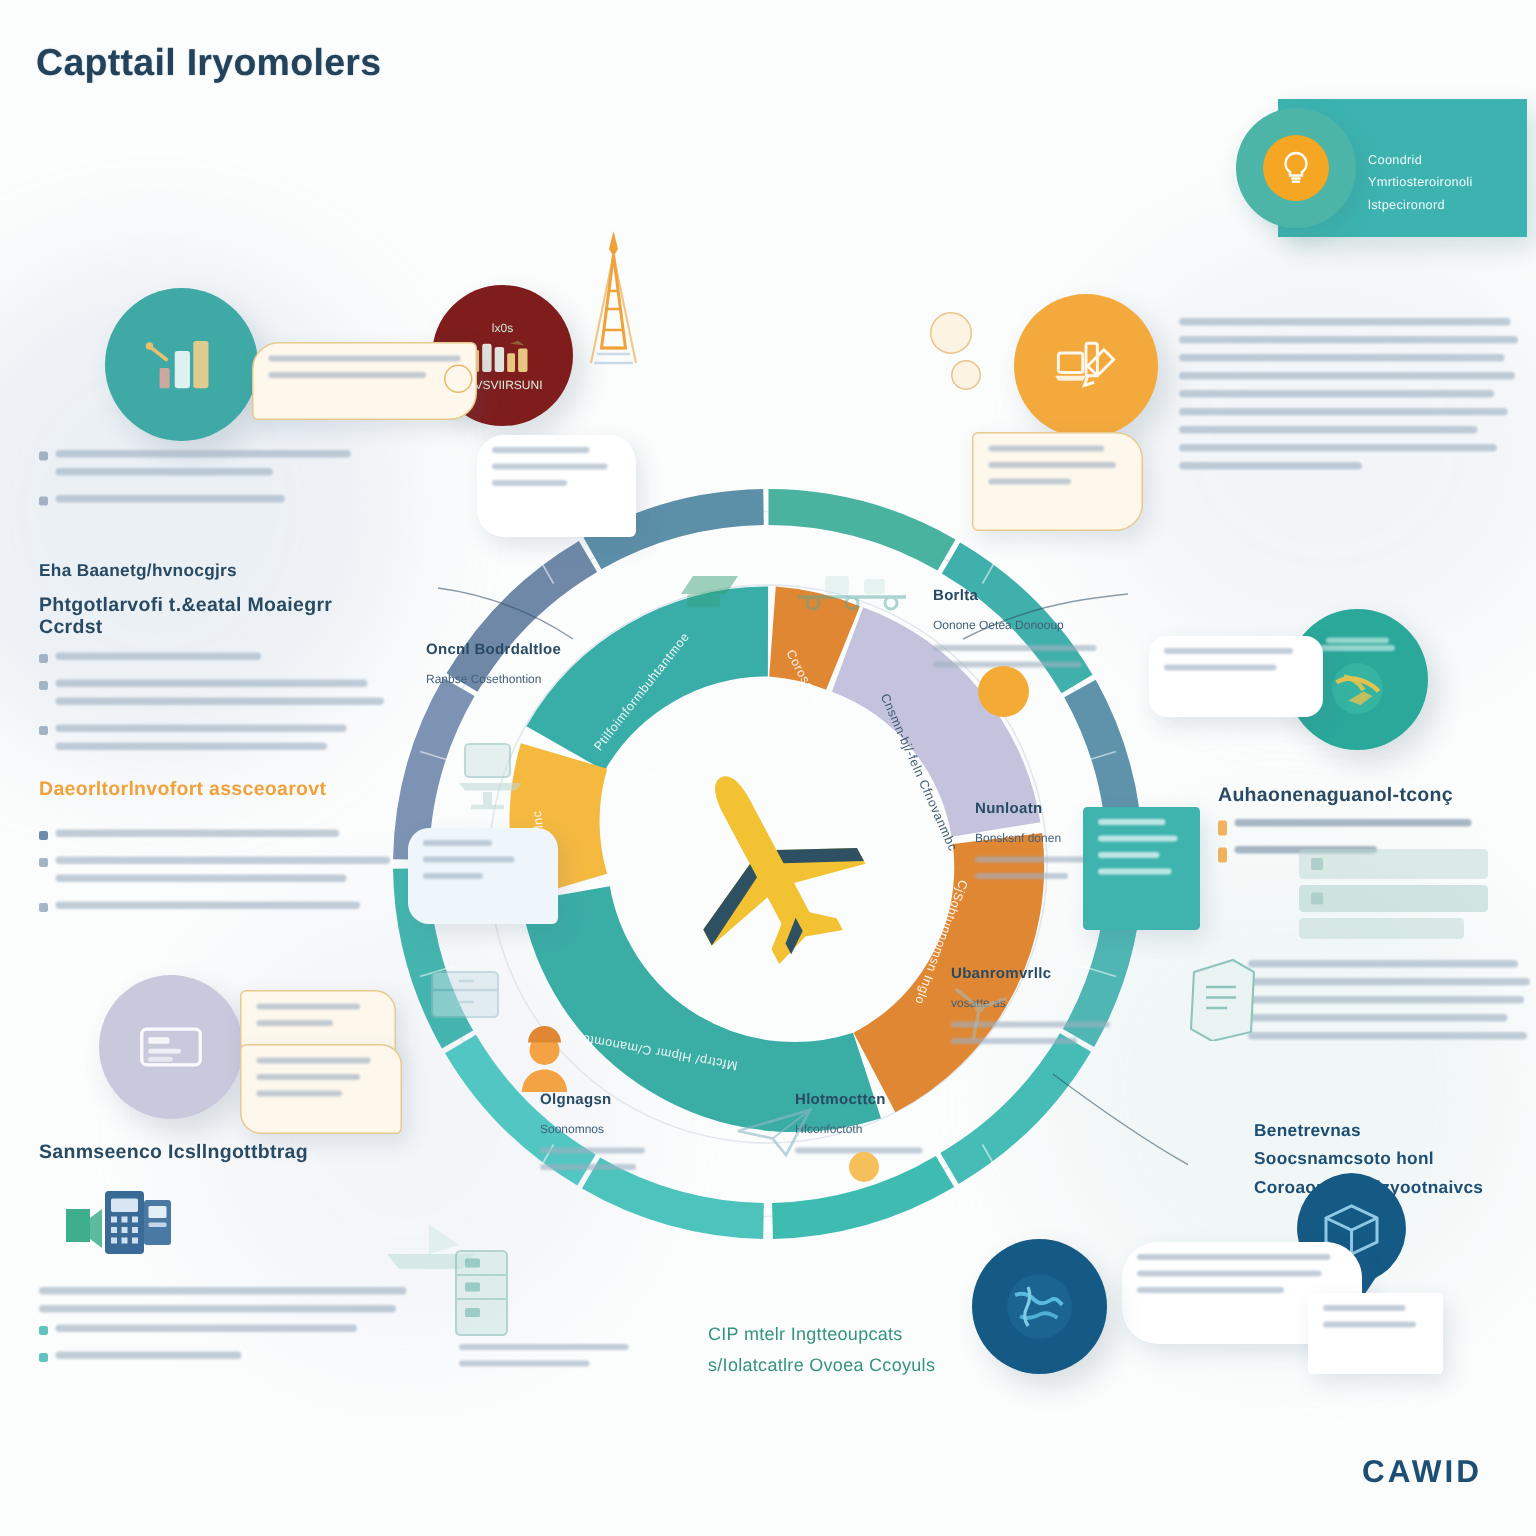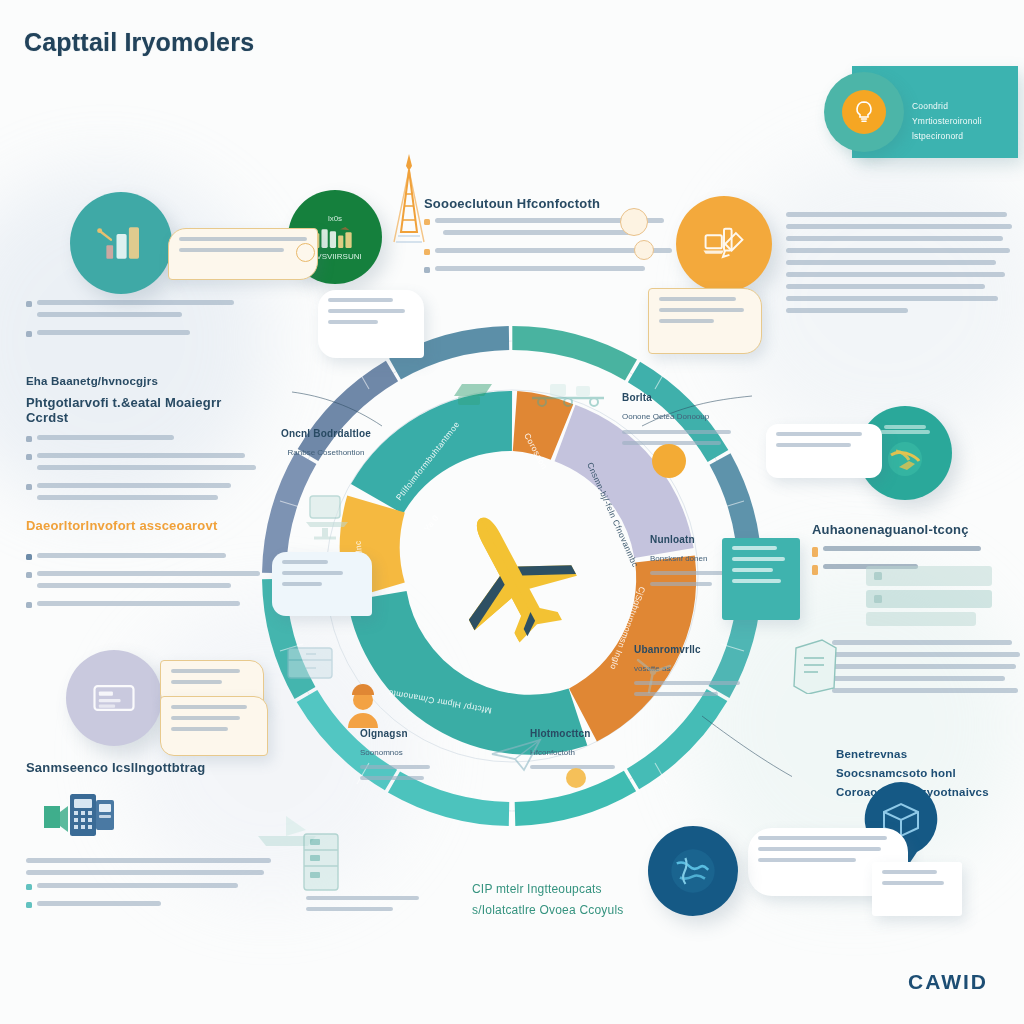--- a/index.html
+++ b/index.html
@@ -117,21 +117,21 @@
   <div class="abs icirc" style="left:70px;top:192px;width:102px;height:102px;background:#3fa9a6;">
     <svg viewBox="0 0 48 48" width="54" height="54">
       <rect x="20" y="16" width="9" height="22" rx="1.5" fill="#fff" opacity=".9"></rect>
       <rect x="31" y="10" width="9" height="28" rx="1.5" fill="#f7d08a" opacity=".95"></rect>
       <rect x="11" y="26" width="6" height="12" rx="1" fill="#e9a7a0" opacity=".9"></rect>
       <path d="M6 14l9 7" stroke="#f5c26b" stroke-width="2.2" stroke-linecap="round"></path>
       <circle cx="5" cy="13" r="2.2" fill="#f5c26b"></circle>
     </svg>
   </div>
 
-  <div class="abs icirc" style="left:288px;top:190px;width:94px;height:94px;background:#15803d;flex-direction:column;gap:2px;">
+  <div class="abs icirc" style="left:288px;top:190px;width:94px;height:94px;background:#7f1d1d;flex-direction:column;gap:2px;">
     <span style="font-size:8px;color:#cfeadc;filter:blur(.4px);">lx0s</span>
     <svg viewBox="0 0 48 24" width="50" height="25">
       <rect x="4" y="8" width="5" height="14" rx="1" fill="#f0d58a"></rect>
       <rect x="11" y="4" width="6" height="18" rx="1.4" fill="#eaf5ee"></rect>
       <rect x="19" y="6" width="6" height="16" rx="1.4" fill="#eaf5ee"></rect>
       <rect x="27" y="10" width="5" height="12" rx="1" fill="#f0d58a"></rect>
       <rect x="34" y="7" width="6" height="15" rx="1.2" fill="#f0d58a"></rect>
       <path d="M29 4l5-2 4 3" fill="#8d6a3a"></path>
     </svg>
     <span style="font-size:8px;color:#d8f0e4;filter:blur(.45px);">OlVSVIIRSUNI</span>
@@ -156,42 +156,20 @@
       <path d="M25 30l-2 6 6-2" fill="none" stroke="#fff" stroke-width="1.8"></path>
     </svg>
   </div>
 
   <div class="abs bub cream" style="left:168px;top:228px;width:128px;height:34px;border-radius:18px 4px 18px 4px;">
     <span class="pt sm" style="width:100%"></span>
     <span class="pt sm" style="width:82%"></span>
   </div>
   <div class="abs" style="left:296px;top:243px;width:17px;height:17px;border-radius:50%;border:1.6px solid #e9b96b;"></div>
 
-  <div class="abs" style="left:424px;top:196px;width:250px;">
-    <div class="hd lg">Soooeclutoun Hfconfoctoth</div>
-    <div class="bullet">
-      <span class="dot or"></span>
-      <span class="ln">
-          <span class="pt" style="width:96%"></span>
-          <span class="pt" style="width:80%;margin-left:8px;"></span>
-        </span>
-    </div>
-    <div class="bullet">
-      <span class="dot or"></span>
-      <span class="ln">
-          <span class="pt" style="width:99%"></span>
-        </span>
-    </div>
-    <div class="bullet">
-      <span class="dot"></span>
-      <span class="ln">
-          <span class="pt" style="width:88%"></span>
-        </span>
-    </div>
-  </div>
 
   <div class="abs" style="left:620px;top:208px;width:26px;height:26px;border-radius:50%;background:#fdf3e2;border:1.4px solid #e9c18a;"></div>
   <div class="abs" style="left:634px;top:240px;width:18px;height:18px;border-radius:50%;background:#fdf3e2;border:1.4px solid #e9c18a;"></div>
 
   <div class="abs" style="left:26px;top:300px;width:212px;">
     <div class="bullet">
       <span class="dot"></span>
       <span class="ln">
           <span class="pt" style="width:98%"></span>
           <span class="pt" style="width:72%"></span>
@@ -457,21 +435,21 @@
         <text class="ringtxt" transform="translate(133,286) rotate(-96)">lpcarmtlnc</text>
       </g>
 
       <g class="connector">
         <path d="M150 130 C 120 110, 90 100, 60 96"></path>
         <path d="M410 130 C 450 110, 480 104, 520 100"></path>
         <path d="M470 420 C 510 450, 540 470, 570 486"></path>
       </g>
     </svg>
 
-    <div class="abs" style="left:24px;top:132px;width:140px;text-align:center;">
+    <div class="abs" style="left:52px;top:132px;width:140px;">
       <div class="hd sm">Oncnl Bodrdaltloe</div>
       <div class="tinytxt">Ranbse Cosethontion</div>
     </div>
     <div class="abs" style="left:418px;top:238px;width:110px;">
       <div class="hd sm">Nunloatn</div>
       <div class="tinytxt">Bonsksnf donen</div>
       <span class="pt sm" style="width:70%;margin-top:5px;"></span>
       <span class="pt sm" style="width:56%"></span>
     </div>
     <div class="abs" style="left:390px;top:96px;width:118px;">

